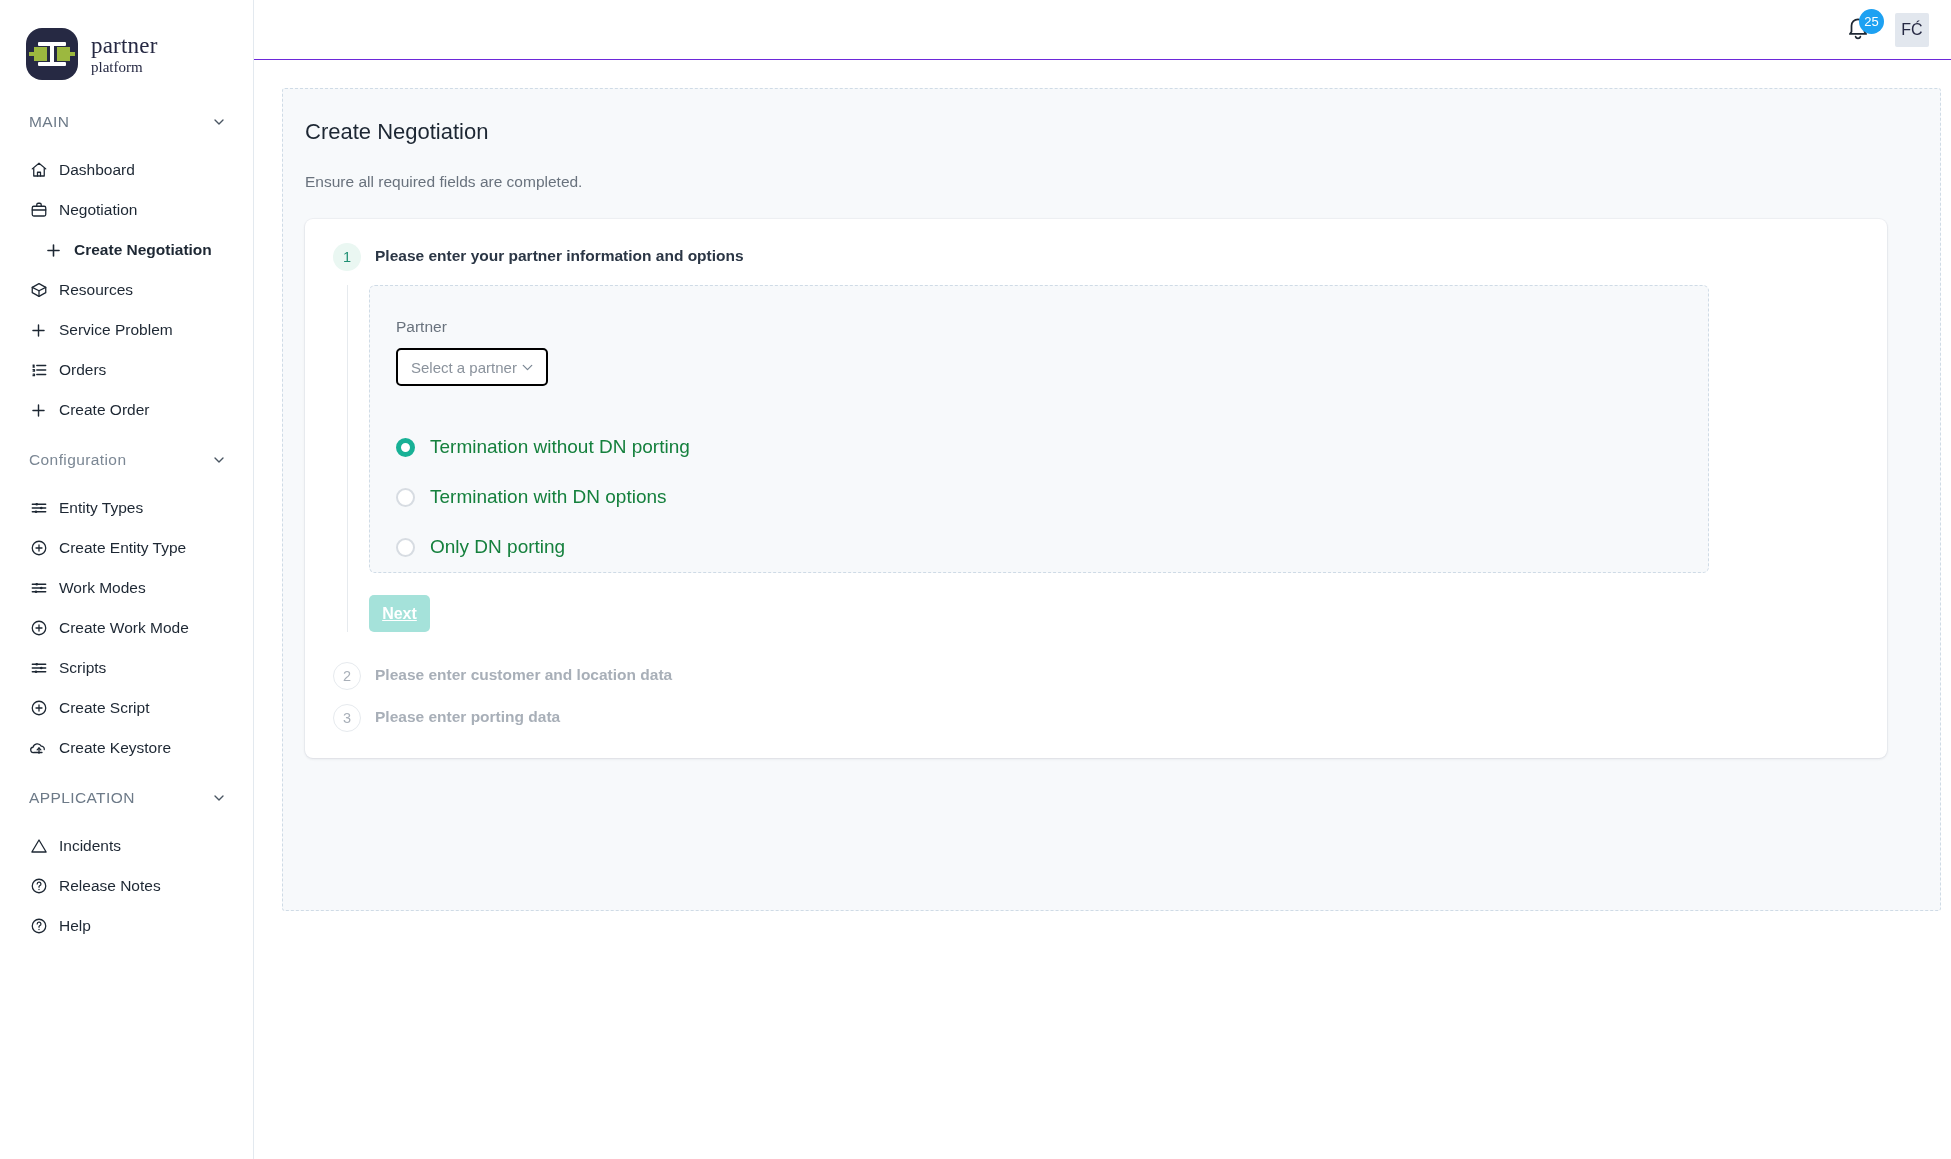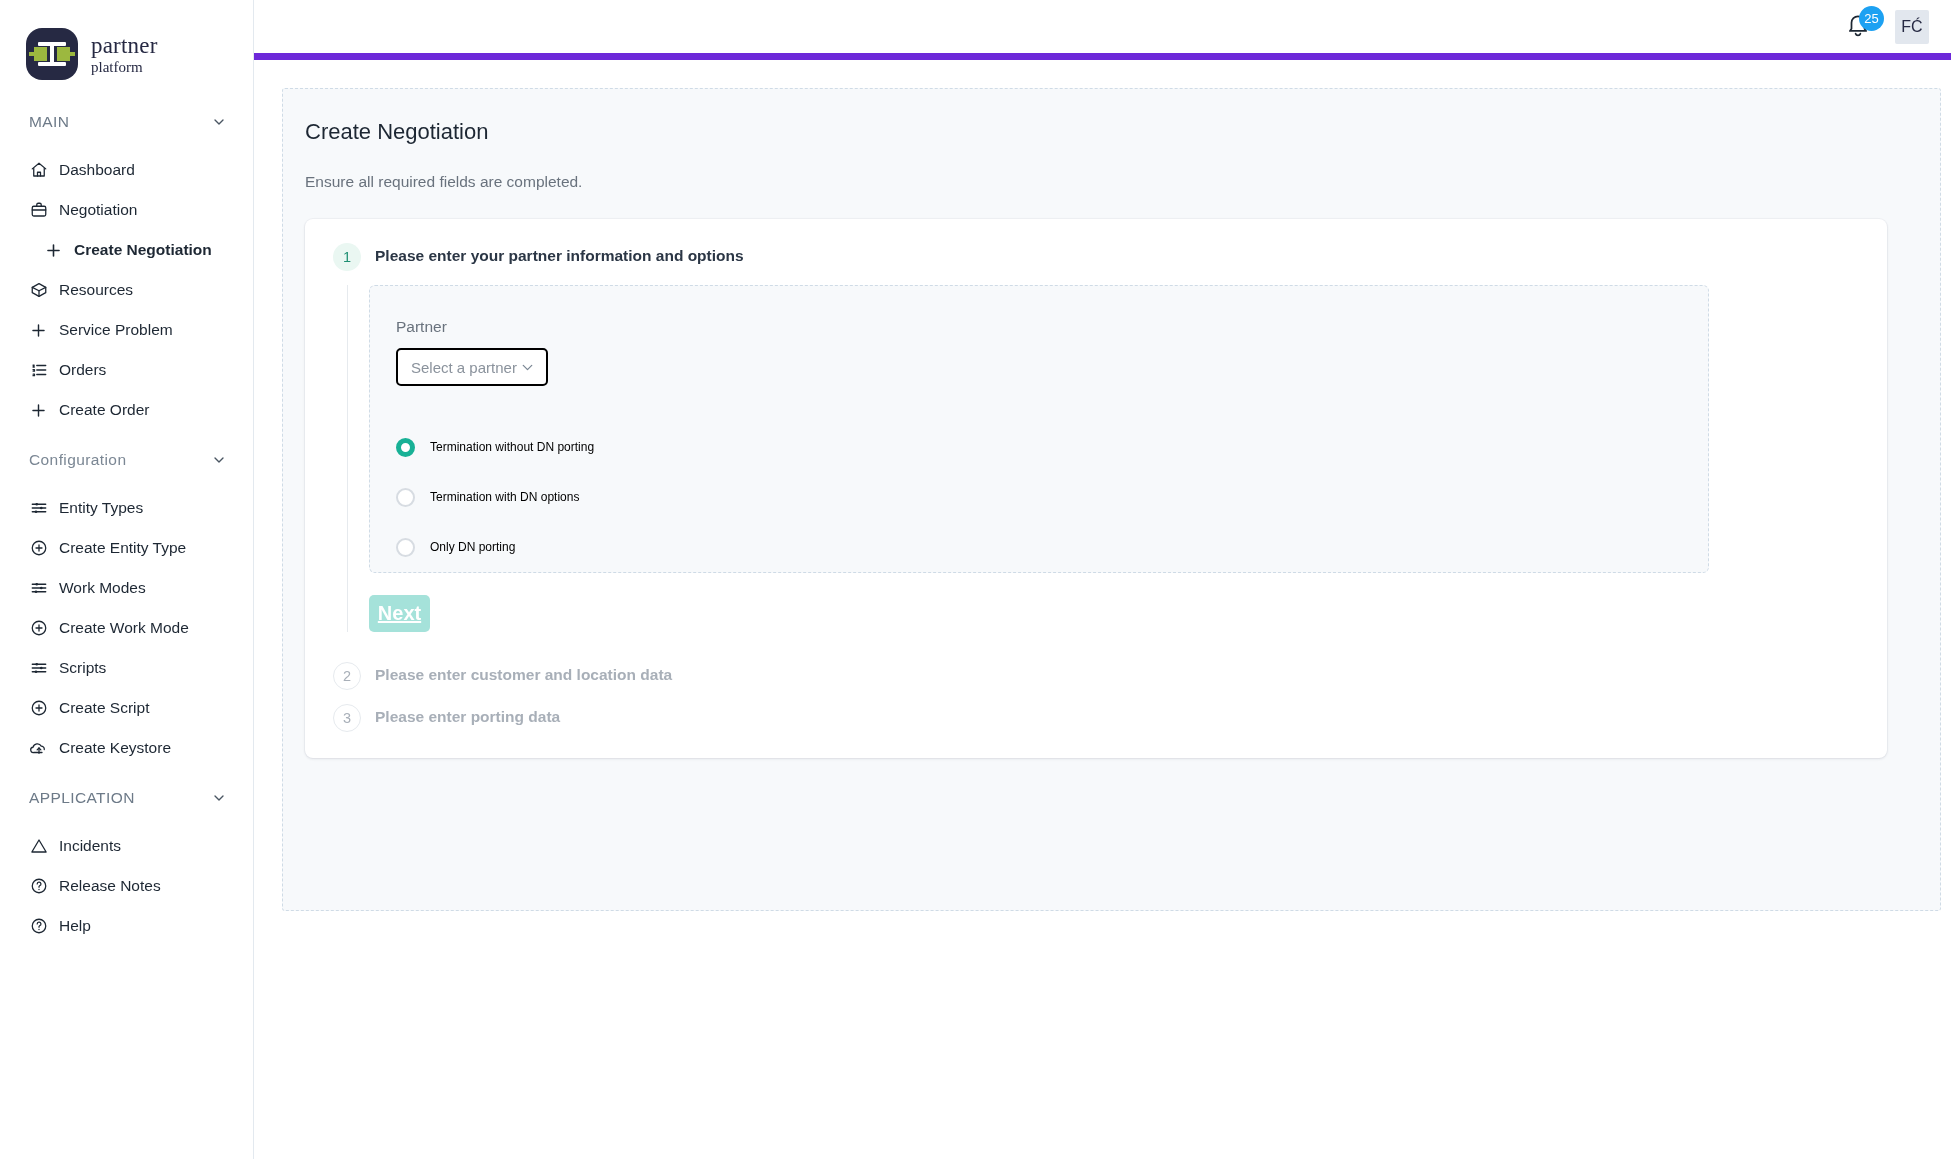--- a/index.html
+++ b/index.html
@@ -64,21 +64,21 @@
     font-size: 15.5px;
   }
   .nav-item .ico { width: 19px; height: 19px; flex: 0 0 19px; color: #1d2733; display: flex; align-items: center; justify-content: center; }
   .nav-item.sub { padding-left: 44px; font-weight: bold; }
   .nav-item.sub .ico { color: #1d2733; }
   svg { display: block; }
 
   
   .main { flex: 1 1 auto; height: 1159px; display: flex; flex-direction: column; min-width: 0; }
   .topbar {
-    height: 60px; background: #ffffff; border-bottom: 7px solid #6d28d9;
+    height: 60px; background: #ffffff; border-bottom: 1px solid #6d28d9;
     display: flex; align-items: center; justify-content: flex-end; padding-right: 22px; gap: 20px;
   }
   .bell-wrap { position: relative; width: 30px; height: 30px; cursor: pointer; }
   .bell-wrap .bell { color: #1d2733; }
   .badge {
     position: absolute; right: -9px; top: -6px; min-width: 25px; height: 25px;
     background: #1da1f2; color: #fff; border-radius: 13px;
     font-size: 13px; display: flex; align-items: center; justify-content: center; padding: 0 5px;
   }
   .avatar {
@@ -133,25 +133,25 @@
   .select .ph { font-size: 15px; color: #8a929c; }
   .select .chev2 { color: #7b8794; }
 
   .radios { margin-top: 36px; }
   .radio-row { display: flex; align-items: center; gap: 15px; height: 50px; cursor: pointer; }
   .radio {
     width: 19px; height: 19px; border-radius: 50%; flex: 0 0 19px;
     border: 2px solid #d7dce2; background: #ffffff;
   }
   .radio.checked { border: 5px solid #18b196; background: #ffffff; }
-  .radio-label { font-size: 12px; color: #000000; }
+  .radio-label { font-size: 19px; color: #15803d; }
 
   .next-btn {
     margin-top: 22px; width: 61px; height: 37px; border: none; border-radius: 5px;
-    background: #a5e2da; color: #ffffff; font-size: 20px; font-weight: bold;
+    background: #a5e2da; color: #ffffff; font-size: 16px; font-weight: bold;
     cursor: pointer; font-family: "Liberation Sans", sans-serif; text-decoration: underline;
   }
   .step.idle-step { margin-top: 30px; }
   .step.idle-step.last { margin-top: 14px; }
 </style>
 </head>
 <body>
 
 <div class="app">
 

